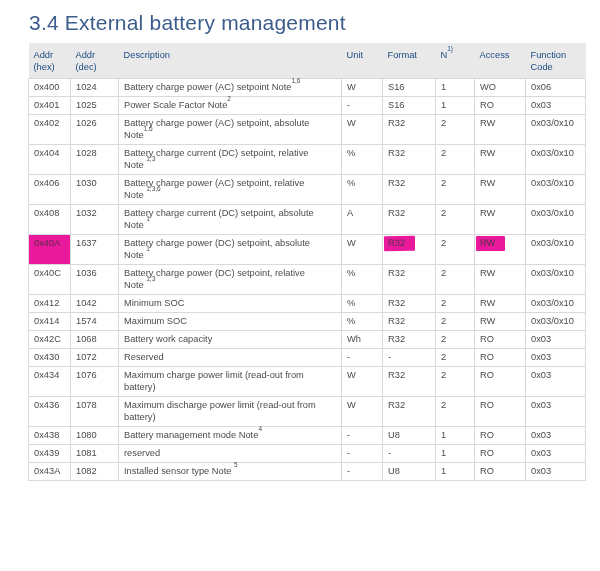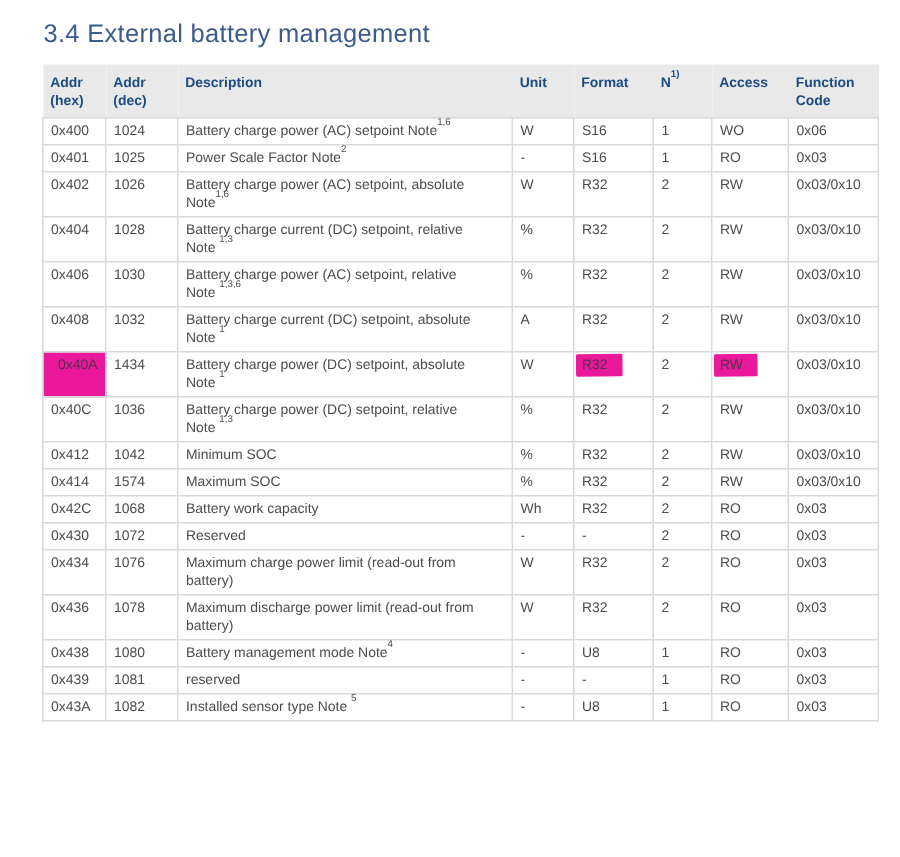--- a/index.html
+++ b/index.html
@@ -5,39 +5,39 @@
   html, body { margin:0; padding:0; }
   body {
     width:600px; height:571px; overflow:hidden;
     background:#ffffff;
     font-family:"Liberation Sans", sans-serif;
     color:#4b4b4b;
     --hl:#ea189b; --title-color:#3c5c8c; --head-color:#1c4b82;
   }
   .page { padding:8px 0 0 28px; }
   .doc-title {
-    font-size:17px; font-weight:400; letter-spacing:0.2px;
+    font-size:21px; font-weight:400; letter-spacing:0.2px;
     color:var(--title-color);
     margin:2px 0 7px 1px; line-height:26px;
   }
   table.reg-table {
     border-collapse:collapse; table-layout:fixed;
     width:557px; font-size:9.3px; line-height:12px;
   }
   thead th {
     background:#e9e9e9; color:var(--head-color);
-    font-weight:bold; text-align:left; vertical-align:top;
+    font-weight:normal; text-align:left; vertical-align:top;
     padding:6px 5px 5px 5px; font-size:9.3px;margin-top:44px;
   }
   tbody td {
     border:1px solid #d9d9d9; vertical-align:top;
     padding:2px 5px 3px 5px; background:#fff;
   }
   sup { font-size:6.5px; line-height:0; position:relative; top:-3px; }
-  td.hl-cell { background:var(--hl); color:#5a2b4e;text-align:right; }
+  td.hl-cell { background:var(--hl); color:#5a2b4e; }
   span.hl {
     background:var(--hl); color:#54304b;
     display:inline-block; padding:1px 10px 2px 4px;
     margin:-1px 0 -2px -4px; border-radius:1px;
     transform:rotate(-0.5deg);
   }
 </style>
 </head>
 <body style="--hl: #ea189b; --title-color: #3c5c8c; --head-color: #1c4b82;">
 
@@ -158,21 +158,21 @@
             <div>Note <sup>1</sup></div>
           </td>
     <td>A</td>
     <td>R32</td>
     <td>2</td>
     <td>RW</td>
     <td>0x03/0x10</td>
   </tr>
         <tr>
     <td class="hl-cell">0x40A</td>
-    <td>1434</td>
+    <td>1637</td>
     <td>
             <div>Battery charge power (DC) setpoint, absolute</div>
             <div>Note <sup>1</sup></div>
           </td>
     <td>W</td>
     <td><span class="hl">R32</span></td>
     <td>2</td>
     <td><span class="hl">RW</span></td>
     <td>0x03/0x10</td>
   </tr>

